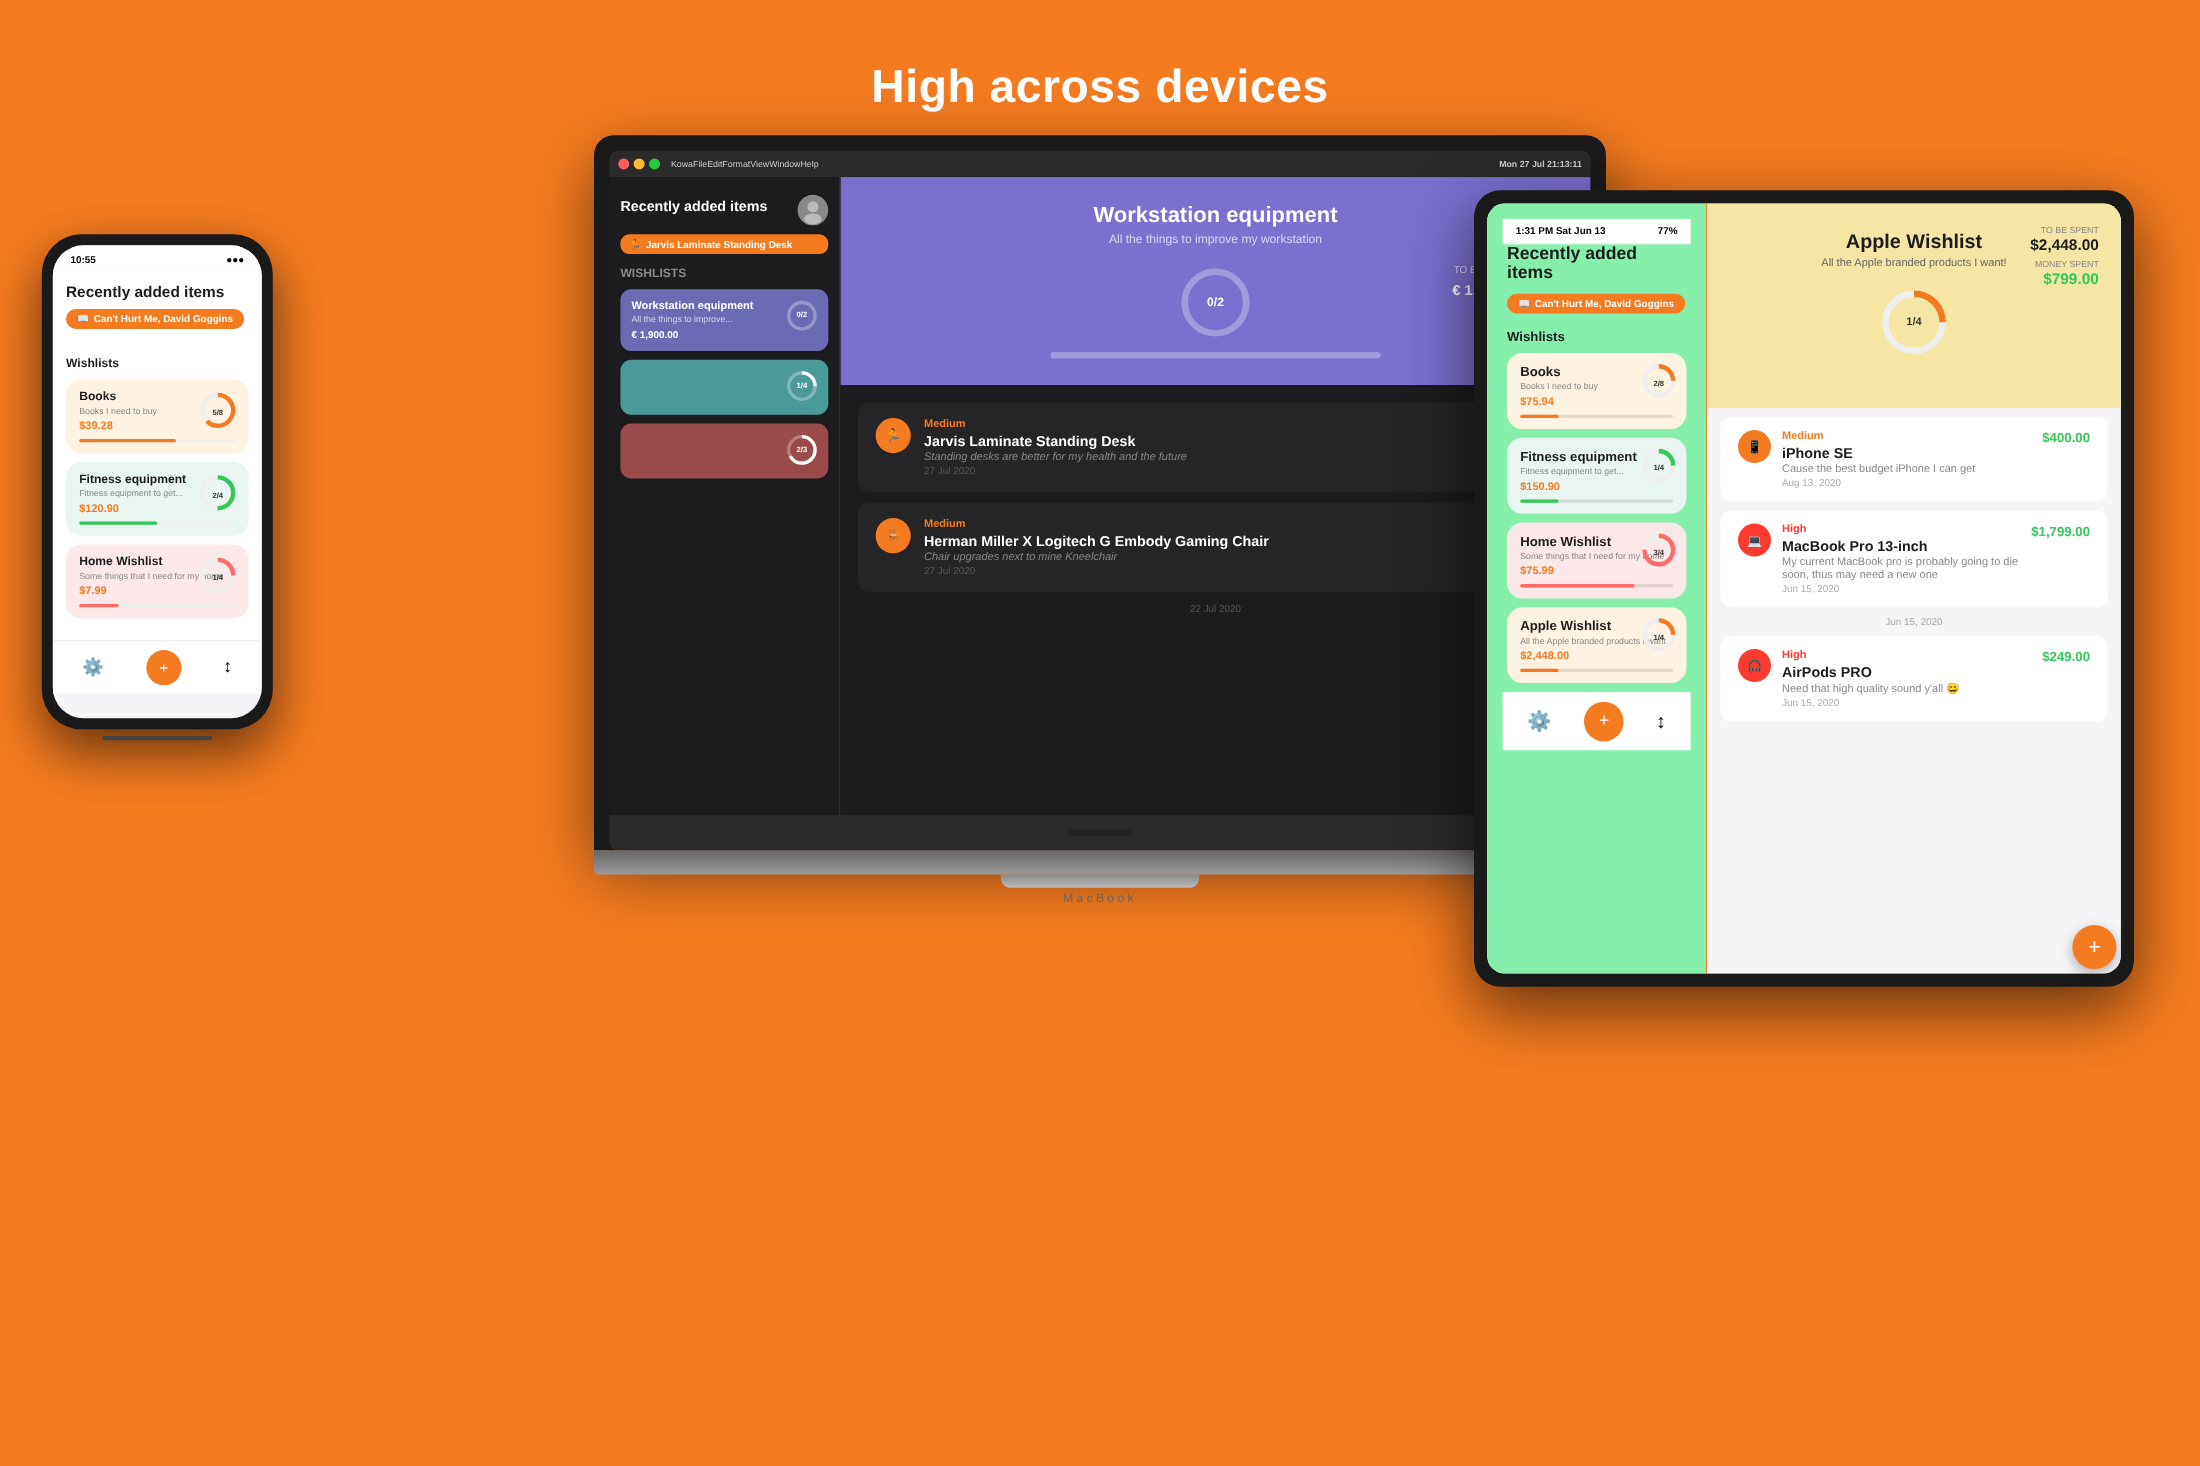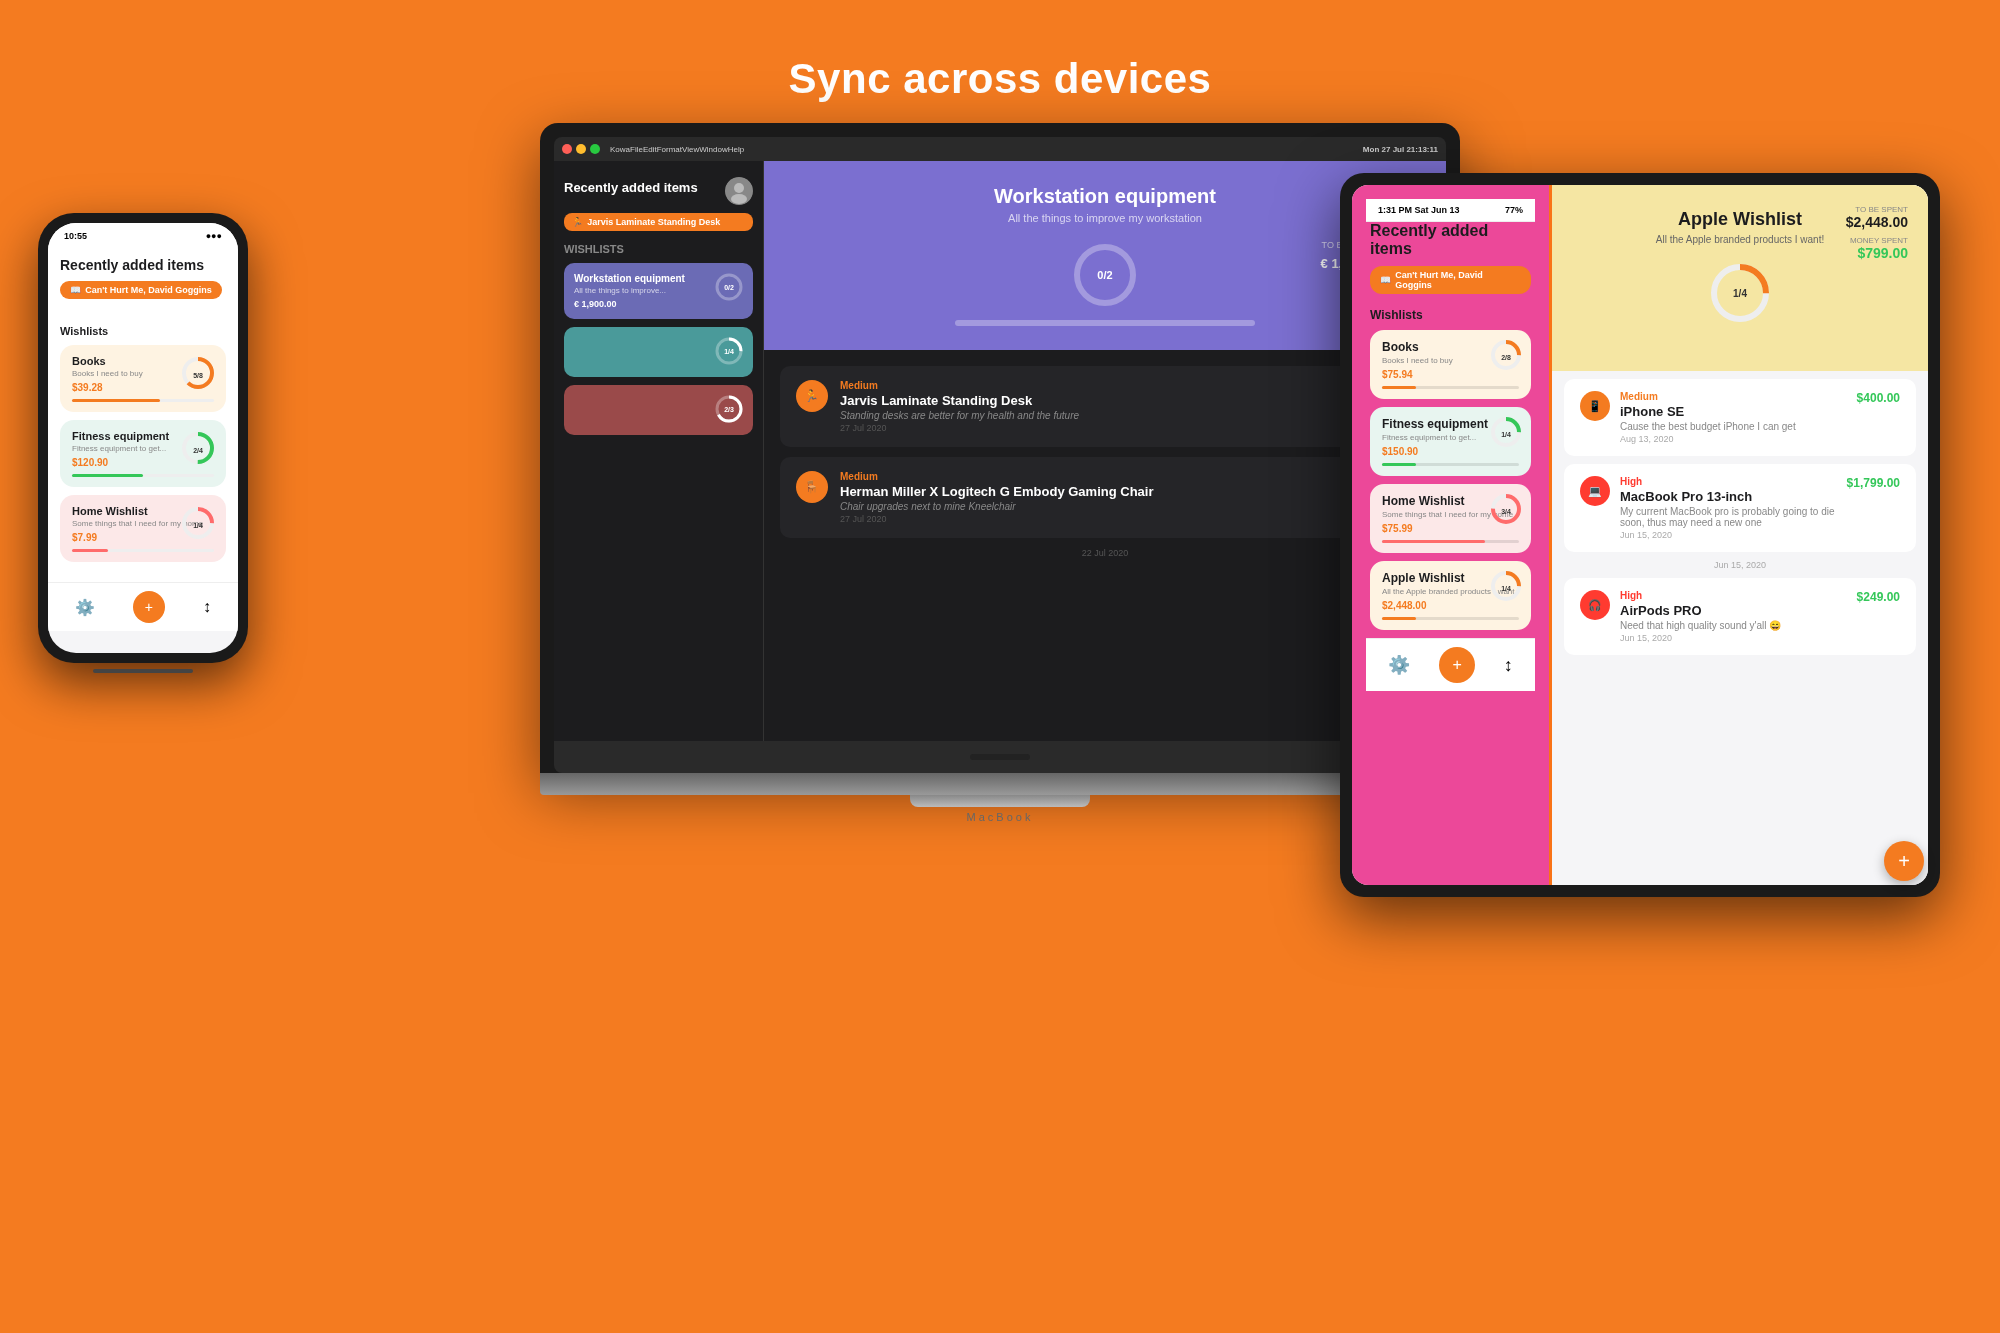--- a/index.html
+++ b/index.html
@@ -390,22 +390,22 @@
     }
     .ipad-screen {
       background: #f5f5f7;
       border-radius: 16px;
       overflow: hidden;
       display: flex;
       min-height: 700px;
     }
     .ipad-left {
       width: 200px;
-      background: #ec4899;
-      border-right: 3px solid #f97316;
+      background: #86efac;
+      border-right: 1px solid #f97316;
       padding: 14px;
       flex-shrink: 0;
     }
     .ipad-right {
       flex: 1;
       background: #f5f5f7;
       overflow: hidden;
     }
     .ipad-statusbar {
       background: white;
@@ -611,21 +611,21 @@
     .mac-price-tag {
       color: white;
       font-size: 13px;
       font-weight: 700;
       margin-top: 6px;
     }
   </style>
 </head>
 <body>
 
-<h1 class="page-title">Sync across devices</h1>
+<h1 class="page-title">High across devices</h1>
 
 <div class="devices-container">
 
   <div class="macbook-wrapper">
     <div class="macbook-screen-outer">
 
       <div class="macbook-menubar">
         <div class="mac-dot mac-red"></div>
         <div class="mac-dot mac-yellow"></div>
         <div class="mac-dot mac-green"></div>

